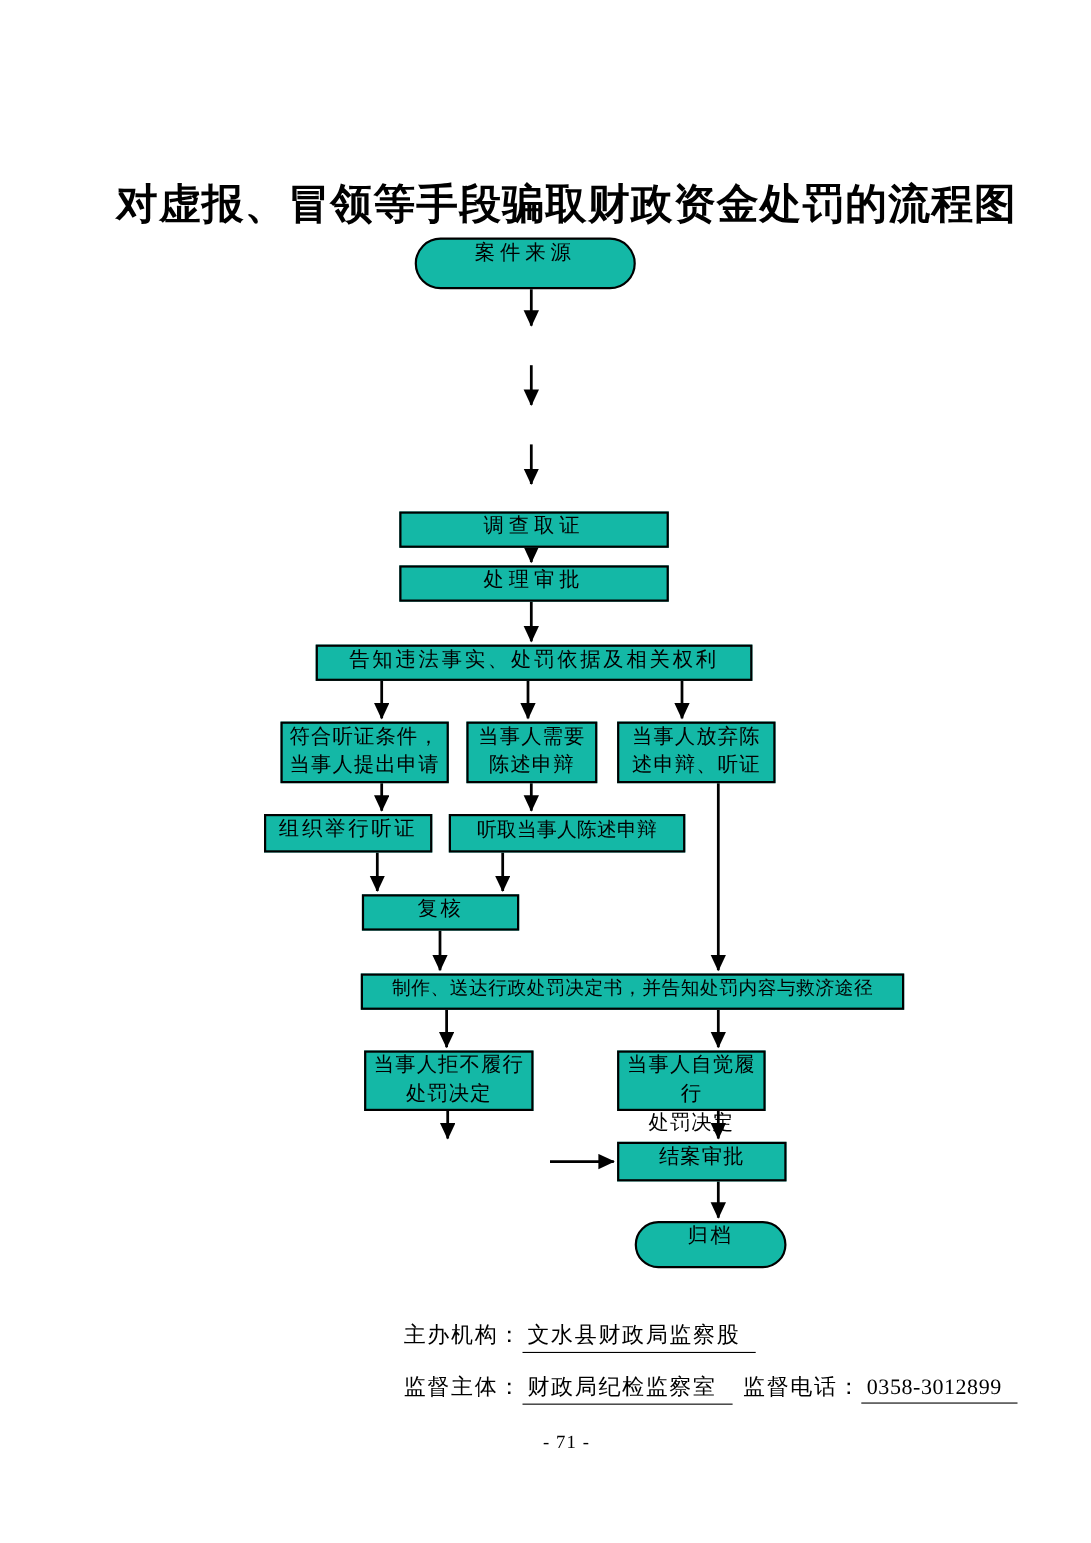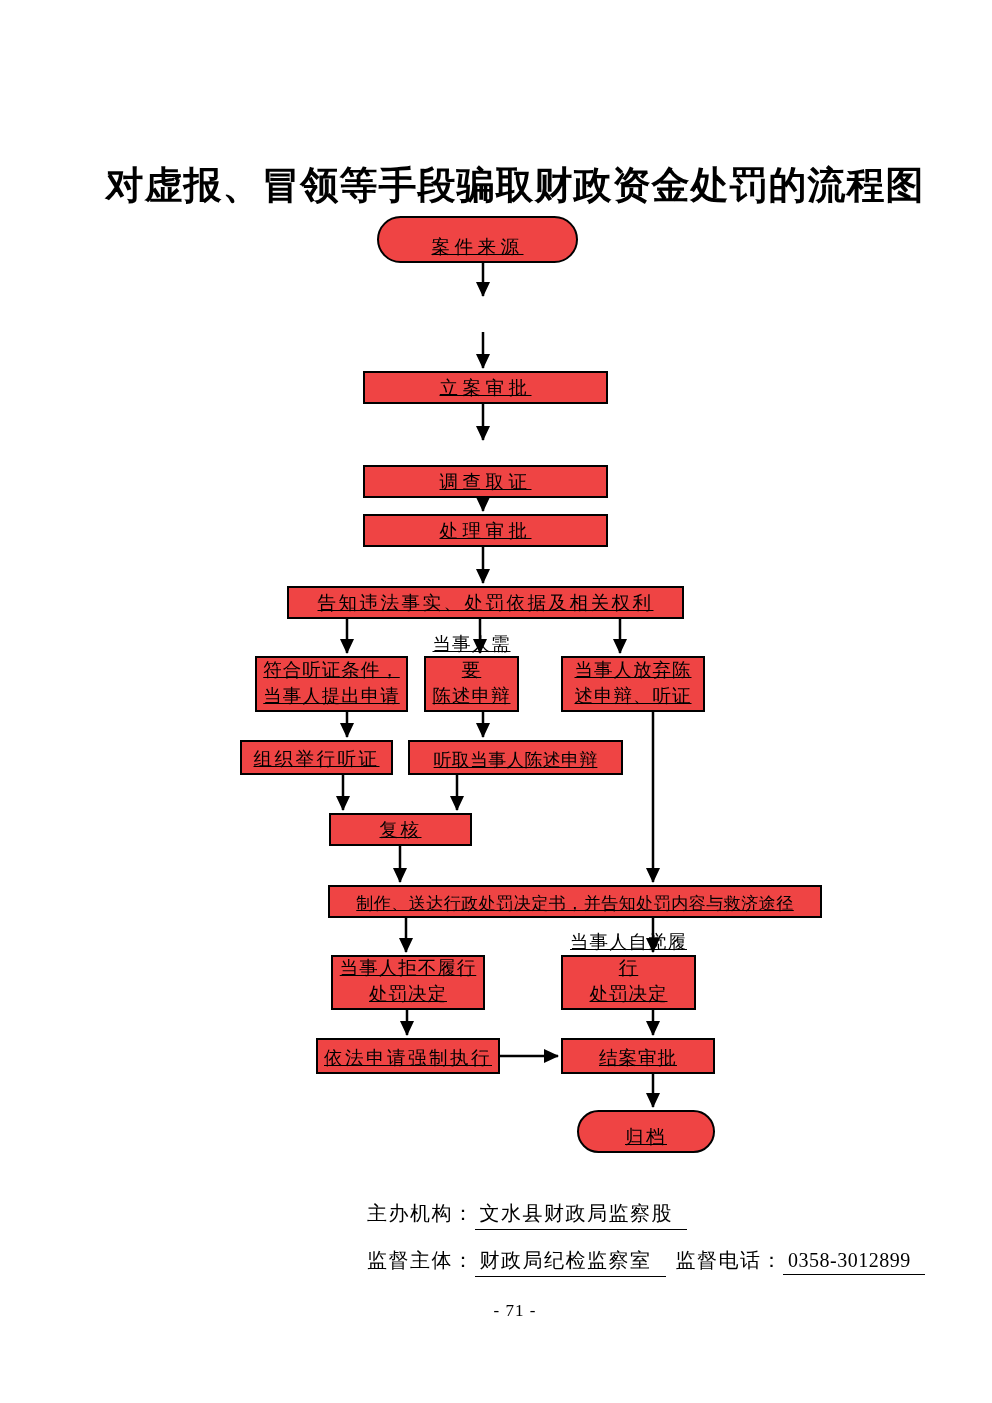--- a/index.html
+++ b/index.html
@@ -36,29 +36,28 @@
     height: 1403px;
   }
   .arrows line {
     stroke: #000;
     stroke-width: 2.5;
   }
   .node {
     position: absolute;
     box-sizing: border-box;
     border: 2.5px solid #000;
-    background: #ef4444;
+    background: #14b8a6;
     display: flex;
-    align-items: flex-end;
+    align-items: flex-start;
     justify-content: center;
     text-align: center;
     font-size: 18.5px;
     line-height: 1.4;
     letter-spacing: 1px;
-    text-decoration: underline;
   }
   .node span {
     white-space: pre-line;
     display: block;
   }
   .terminator { border-radius: 26px; }
   .ls4 { letter-spacing: 4.5px; }
   .ls2 { letter-spacing: 2.5px; }
   .ls0 { letter-spacing: 0.2px; font-size: 18px; }
   .fs17 { font-size: 17px; letter-spacing: 0.5px; }
@@ -120,42 +119,39 @@
     <line x1="653" y1="1010" x2="653" y2="1035" marker-end="url(#ah)"></line>
     <line x1="500" y1="1056" x2="558" y2="1056" marker-end="url(#ah)"></line>
     <line x1="653" y1="1074" x2="653" y2="1107" marker-end="url(#ah)"></line>
   </svg>
 
   <div class="node terminator ls4" style="left:377px;top:216px;width:201px;height:47px">
     <span>案件来源</span>
   </div>
 
 
-  <div class="node ls4" style="left:363px;top:371px;width:245px;height:33px">
-    <span>立案审批</span>
-  </div>
 
   <div class="node ls4" style="left:363px;top:465px;width:245px;height:33px">
     <span>调查取证</span>
   </div>
 
   <div class="node ls2" style="left:287px;top:586px;width:397px;height:33px">
     <span>告知违法事实、处罚依据及相关权利</span>
   </div>
 
   <div class="node ls4" style="left:363px;top:514px;width:245px;height:33px">
     <span>处理审批</span>
   </div>
 
   <div class="node" style="left:255px;top:656px;width:153px;height:56px">
     <span>符合听证条件，
 当事人提出申请</span>
   </div>
 
-  <div class="node" style="left:424px;top:656px;width:95px;height:56px">
+  <div class="node" style="left:424px;top:656px;width:119px;height:56px">
     <span>当事人需要
 陈述申辩</span>
   </div>
 
   <div class="node" style="left:561px;top:656px;width:144px;height:56px">
     <span>当事人放弃陈
 述申辩、听证</span>
   </div>
 
   <div class="node ls2" style="left:240px;top:740px;width:153px;height:35px">
@@ -177,23 +173,20 @@
   <div class="node" style="left:331px;top:955px;width:154px;height:55px">
     <span>当事人拒不履行
 处罚决定</span>
   </div>
 
   <div class="node" style="left:561px;top:955px;width:135px;height:55px">
     <span>当事人自觉履行
 处罚决定</span>
   </div>
 
-  <div class="node ls2" style="left:316px;top:1038px;width:184px;height:36px">
-    <span>依法申请强制执行</span>
-  </div>
 
   <div class="node" style="left:561px;top:1038px;width:154px;height:36px">
     <span>结案审批</span>
   </div>
 
   <div class="node terminator ls2" style="left:577px;top:1110px;width:138px;height:43px">
     <span>归档</span>
   </div>
 
   <div class="footer">

